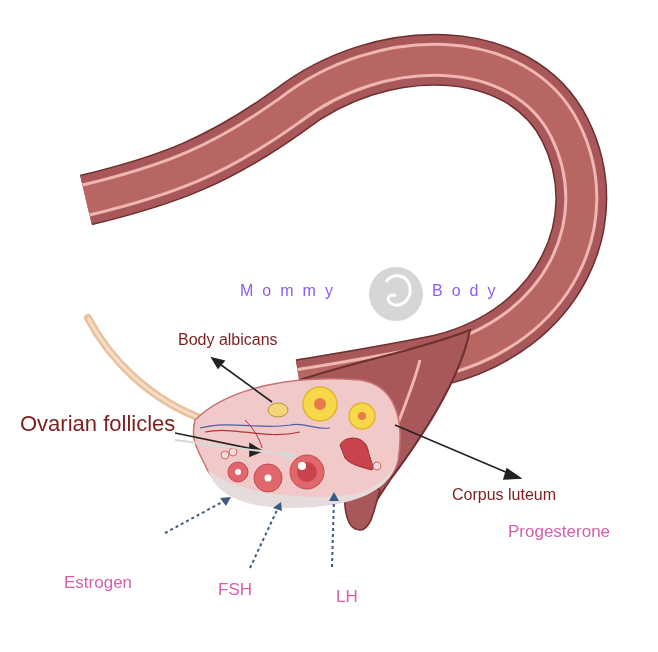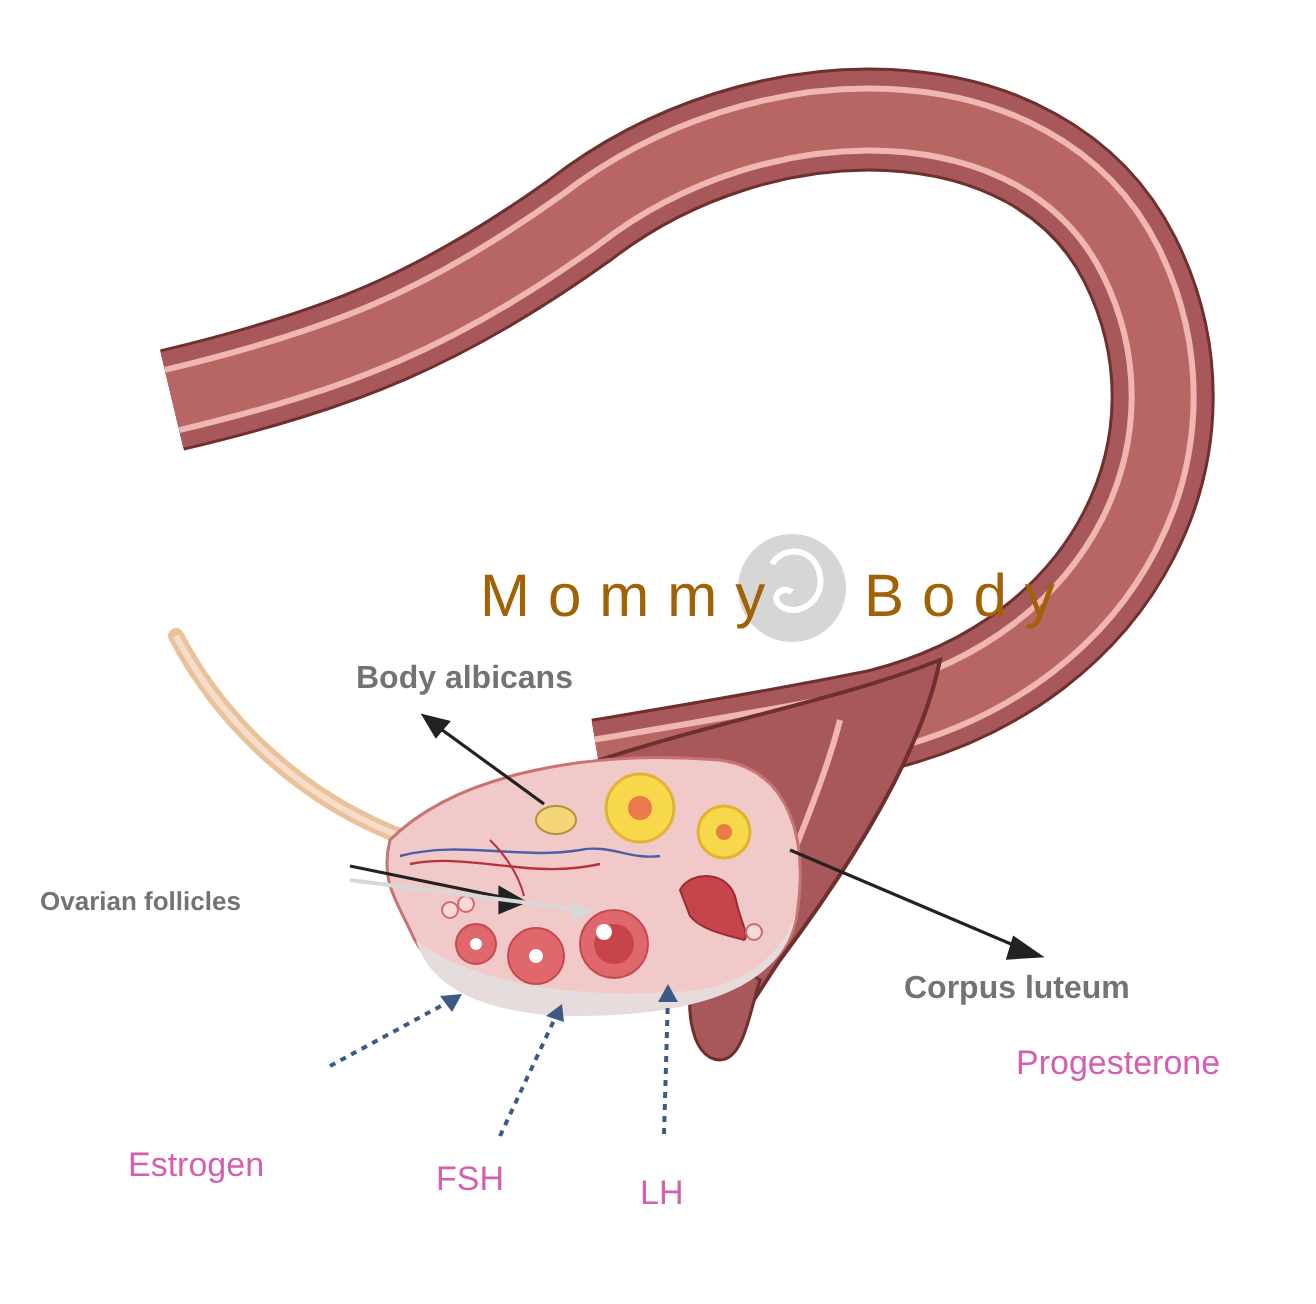--- a/index.html
+++ b/index.html
@@ -1,21 +1,21 @@
 <!DOCTYPE html>
 <html><head>
 <meta charset="utf-8">
 <style>
   html,body{margin:0;padding:0;background:#ffffff;}
   body{width:658px;height:652px;position:relative;overflow:hidden;font-family:"Liberation Sans",sans-serif;}
   svg.art{position:absolute;left:0;top:0;}
   .lbl{position:absolute;white-space:nowrap;font-family:"Liberation Sans",sans-serif;}
-  .dark{color:#737373;font-size:16px;font-weight:bold;}
+  .dark{color:#7f1d1d;font-size:16px;}
   .pink{color:#d45fb0;font-size:17px;}
-  .wm{position:absolute;color:#a16207;font-size:30px;letter-spacing:9px;font-family:"Liberation Sans",sans-serif;}
+  .wm{position:absolute;color:#8b5cf6;font-size:16px;letter-spacing:9px;font-family:"Liberation Sans",sans-serif;}
 </style>
 </head>
 <body>
 
 <svg class="art" width="658" height="652" viewBox="0 0 658 652">
 
   <g>
     <path d="M86 200 C 170 180, 220 160, 290 110 C 380 40, 520 40, 565 130 C 610 220, 560 330, 440 360 C 380 372, 330 380, 300 385" fill="none" stroke="#6e2f2f" stroke-width="52" stroke-linecap="butt"></path>
     <path d="M86 200 C 170 180, 220 160, 290 110 C 380 40, 520 40, 565 130 C 610 220, 560 330, 440 360 C 380 372, 330 380, 300 385" fill="none" stroke="#a8585a" stroke-width="49"></path>
     <path d="M86 200 C 170 180, 220 160, 290 110 C 380 40, 520 40, 565 130 C 610 220, 560 330, 440 360 C 380 372, 330 380, 300 385" fill="none" stroke="#f0b6b2" stroke-width="34"></path>
@@ -90,19 +90,19 @@
   <g>
     <circle cx="396" cy="294" r="27" fill="#cfcfcf" opacity="0.85"></circle>
     <path d="M386 282 C 392 272, 408 274, 410 288 C 412 300, 400 308, 392 304 C 384 300, 390 292, 396 296" fill="none" stroke="#ffffff" stroke-width="3"></path>
   </g>
 </svg>
 
 <div class="wm" style="left:240px;top:282px;">Mommy</div>
 <div class="wm" style="left:432px;top:282px;">Body</div>
 
 <div class="lbl dark" style="left:178px;top:331px;">Body albicans</div>
-<div class="lbl dark" style="left:20px;top:443px;font-size:13px;">Ovarian follicles</div>
+<div class="lbl dark" style="left:20px;top:411px;font-size:22px;">Ovarian follicles</div>
 <div class="lbl dark" style="left:452px;top:486px;">Corpus luteum</div>
 
 <div class="lbl pink" style="left:64px;top:536px;margin-top:37px;">Estrogen</div>
 <div class="lbl pink" style="left:218px;top:580px;">FSH</div>
-<div class="lbl pink" style="left:320px;top:587px;">LH</div>
+<div class="lbl pink" style="left:336px;top:587px;">LH</div>
 <div class="lbl pink" style="left:460px;top:522px;margin-left:48px;">Progesterone</div>
 
 </body></html>

